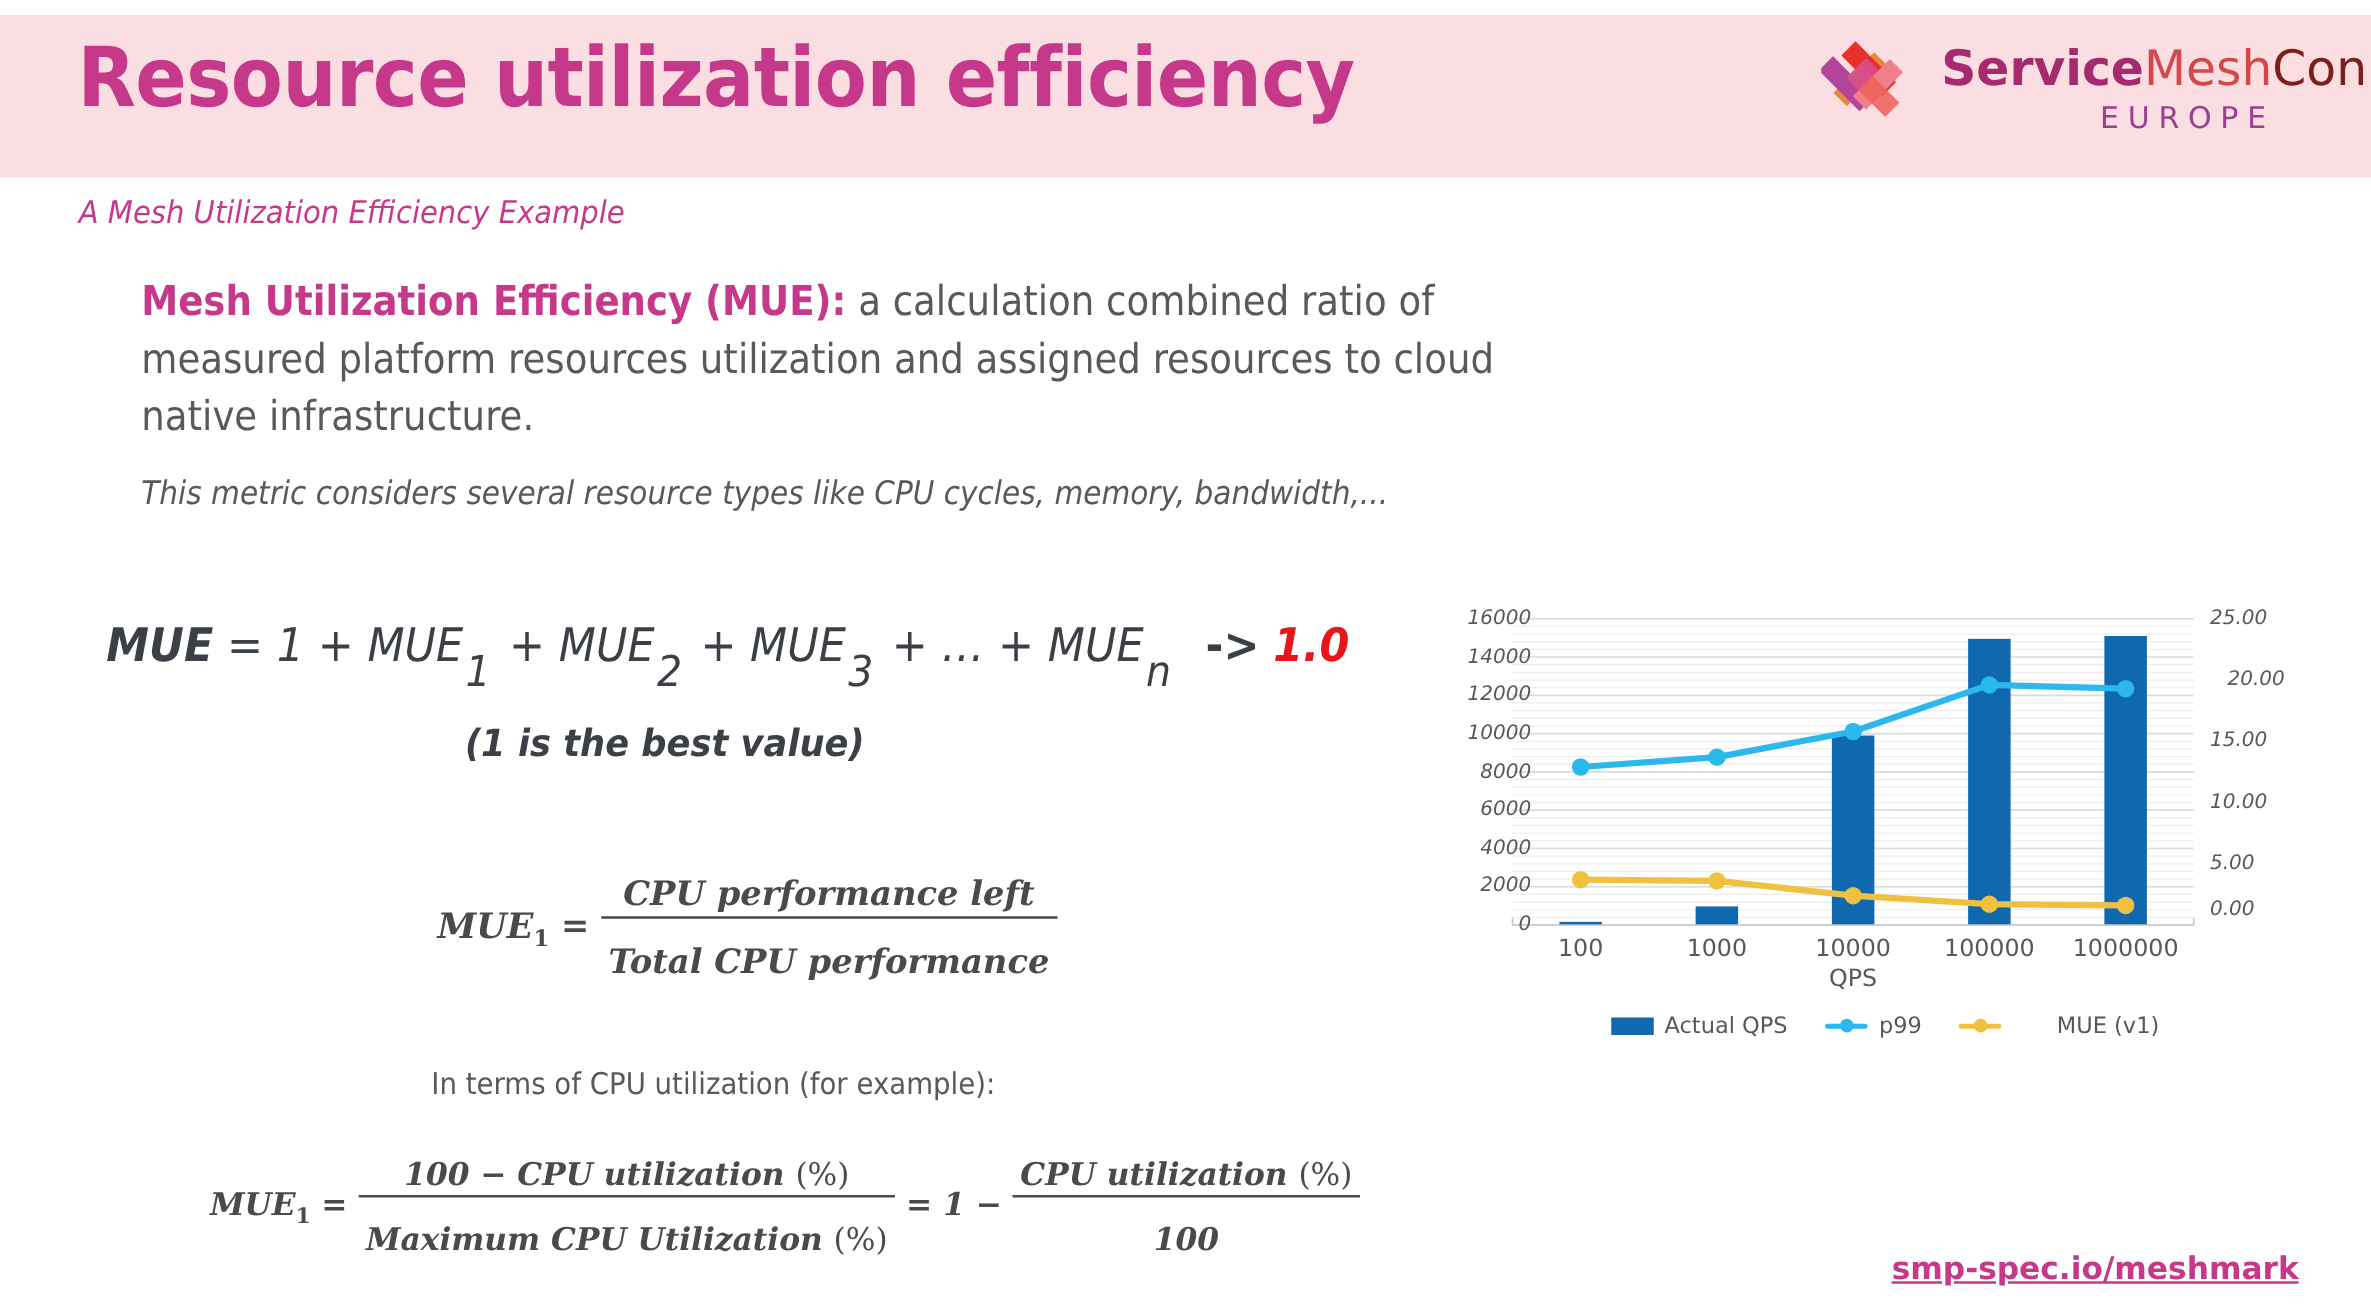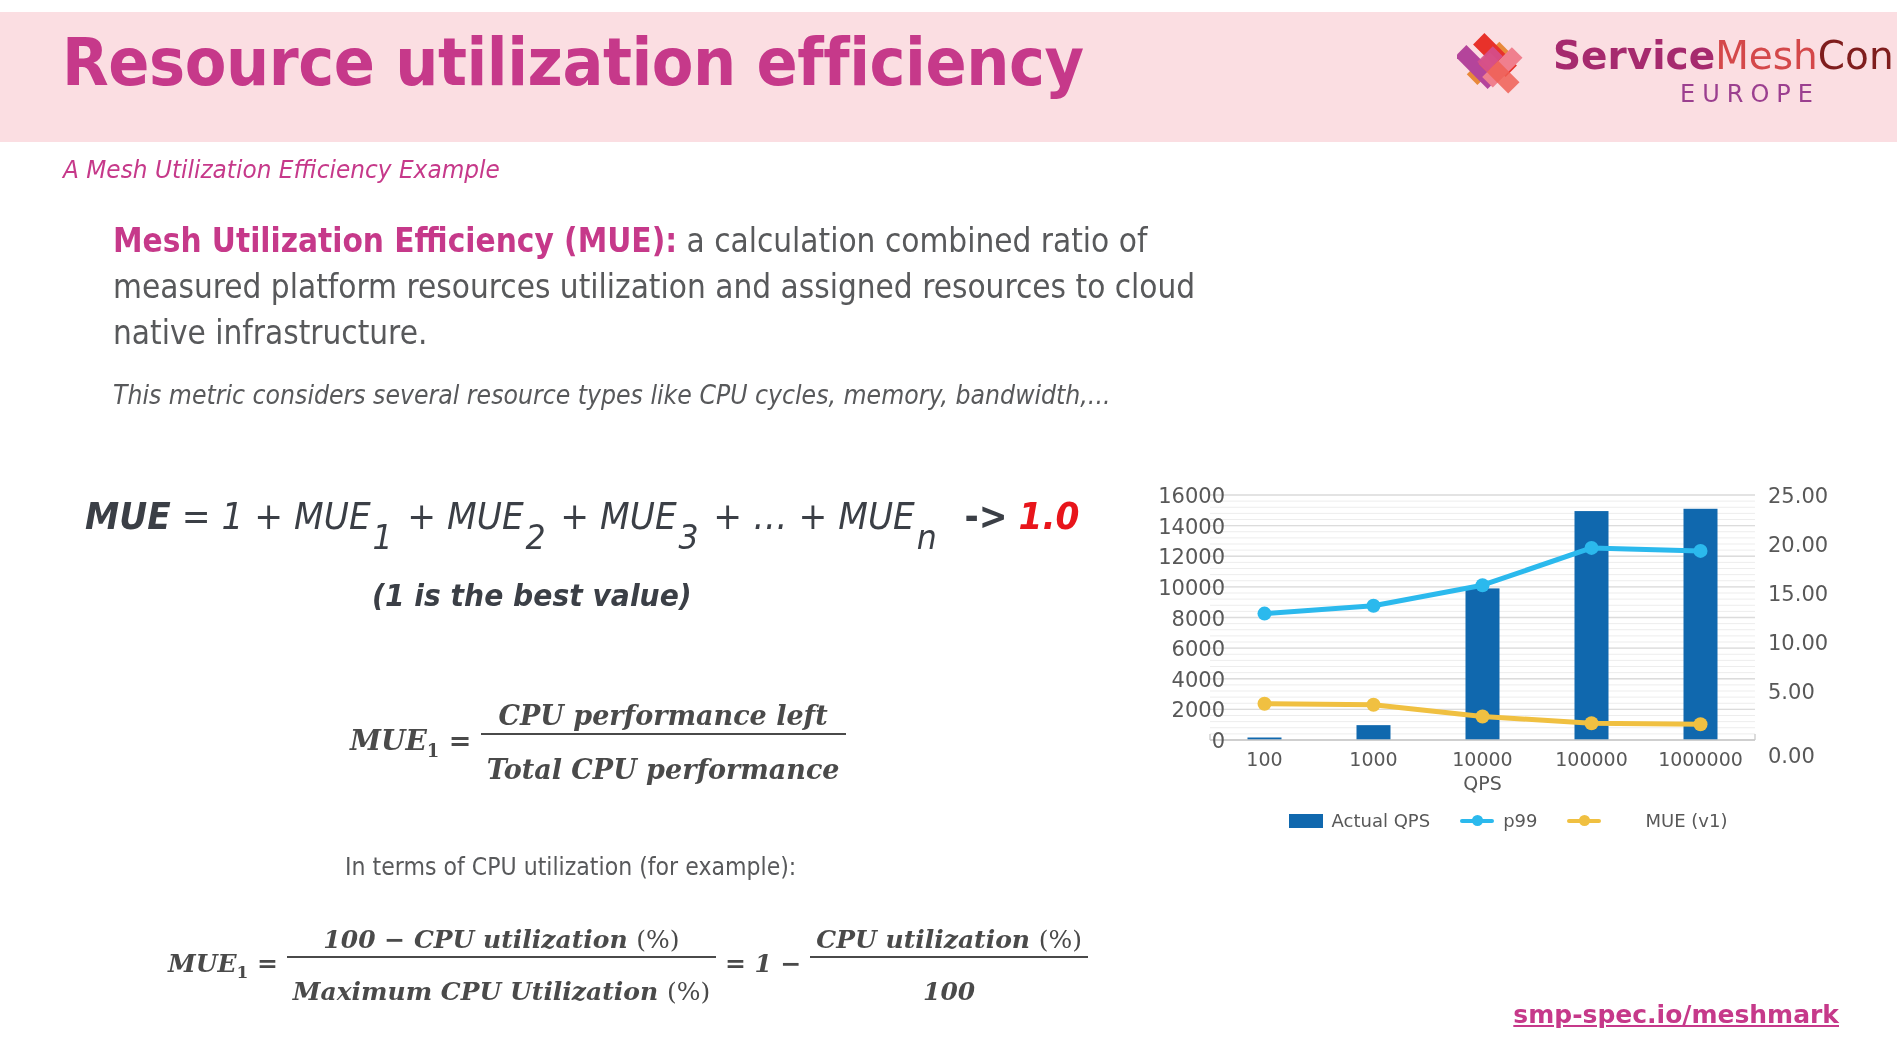--- a/index.html
+++ b/index.html
@@ -122,22 +122,22 @@
   }
   .chart-title {
     position: absolute; left: 0; top: 0; width: 700px; text-align: center;
     font-size: 29px; color: #6d6f71; font-weight: 400;
     font-family: "DejaVu Sans", sans-serif;
   }
   .plot {
     position: absolute; left: 82px; top: 45px; width: 545px; height: 245px;
   }
   .ytick, .y2tick {
-    position: absolute; font-size: 21px; color: #585858;
-    font-family: "DejaVu Sans", sans-serif; white-space: nowrap;
+    position: absolute; font-size: 16px; color: #585858;
+    font-family: "DejaVu Sans", sans-serif; white-space: nowrap; font-style: italic;
   }
   .ytick  { right: 663px; text-align: right; }
   .y2tick { left: 640px; text-align: left; }
   .xtick {
     position: absolute; top: 298px; font-size: 19px; color: #585858;
     text-align: center; width: 120px;
     font-family: "DejaVu Sans", sans-serif;
   }
   .xaxis-label {
     position: absolute; left: 82px; top: 322px; width: 545px; text-align: center;
@@ -330,25 +330,25 @@
       </div>
   <div class="ytick" style="top: 279px;">0</div>
       <div class="ytick" style="top: 248.375px;">2000</div>
       <div class="ytick" style="top: 217.75px;">4000</div>
       <div class="ytick" style="top: 187.125px;">6000</div>
       <div class="ytick" style="top: 156.5px;">8000</div>
       <div class="ytick" style="top: 125.875px;">10000</div>
       <div class="ytick" style="top: 95.25px;">12000</div>
       <div class="ytick" style="top: 64.625px;">14000</div>
       <div class="ytick" style="top: 34px;">16000</div>
-      <div class="y2tick" style="top: 294px;">0.00</div>
+      <div class="y2tick" style="top: 267px;">0.00</div>
       <div class="y2tick" style="top: 230px;">5.00</div>
       <div class="y2tick" style="top: 181px;">10.00</div>
       <div class="y2tick" style="top: 132px;">15.00</div>
-      <div class="y2tick" style="top: 83px;">20.00</div>
+      <div class="y2tick" style="top: 83px; margin-left: 14px;">20.00</div>
       <div class="y2tick" style="top: 34px;">25.00</div>
       <div class="xtick" style="left: 76.5px;">100</div>
       <div class="xtick" style="left: 185.5px;">1000</div>
       <div class="xtick" style="left: 294.5px;">10000</div>
       <div class="xtick" style="left: 403.5px;">100000</div>
       <div class="xtick" style="left: 512.5px;">1000000</div>
     </div>
 
   <a class="footer-link" href="#">smp-spec.io/meshmark</a>
 

